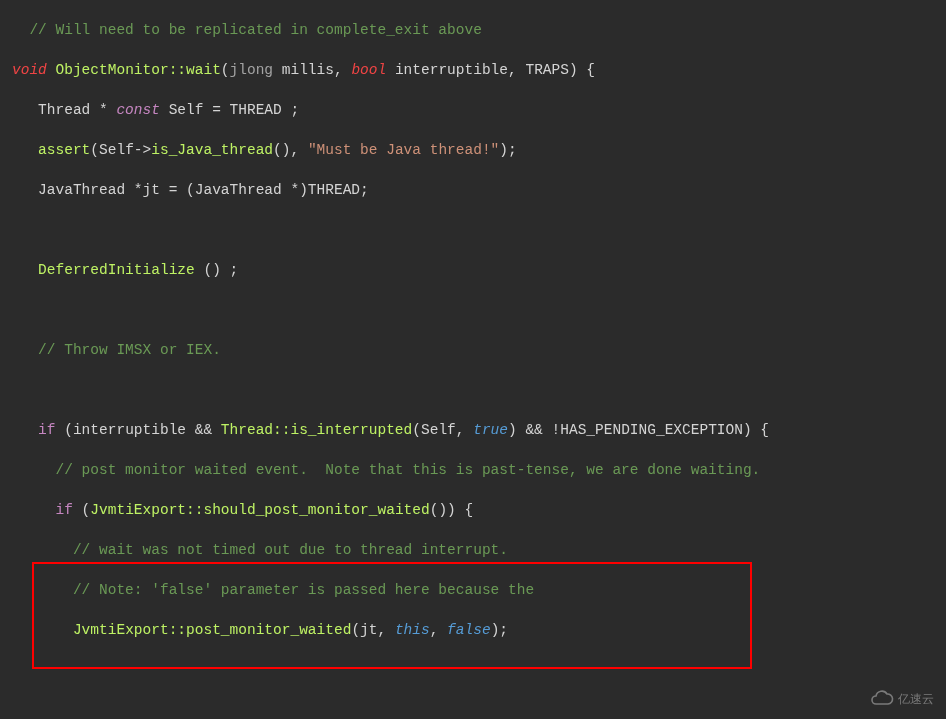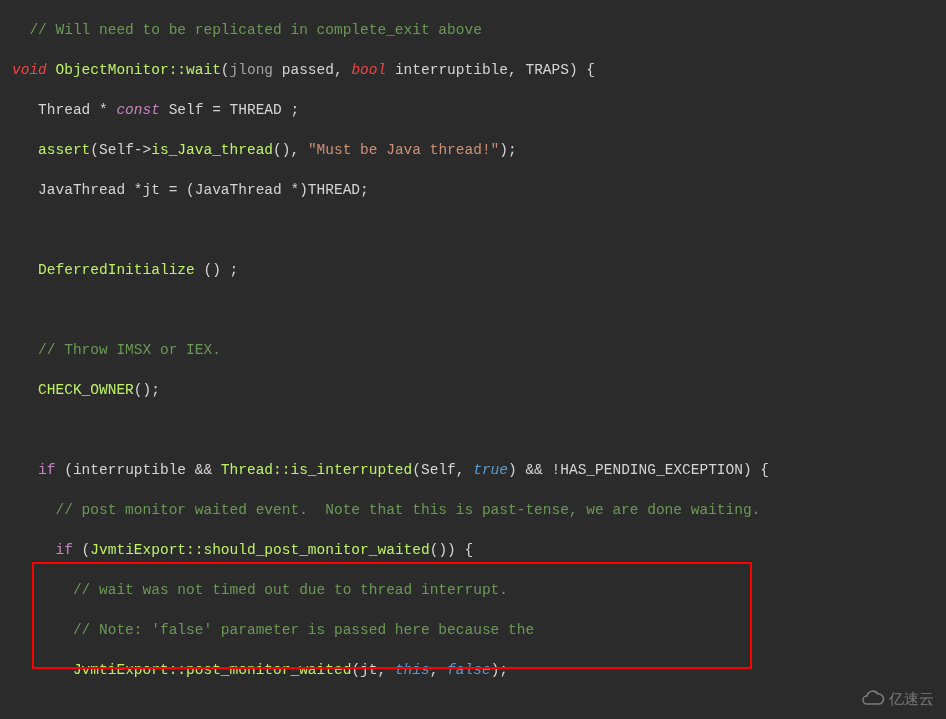--- a/index.html
+++ b/index.html
@@ -49,42 +49,41 @@
 
     .watermark {
       position: absolute;
       bottom: 10px;
       right: 12px;
       display: flex;
       align-items: center;
       gap: 4px;
       color: #888;
       font-family: sans-serif;
-      font-size: 15px;
+      font-size: 12px;
       opacity: 0.85;
     }
     .watermark .wm-icon {
       width: 24px;
       height: 20px;
     }
   </style>
 </head>
 <body>
 
 <div class="editor">
 <div class="line"><span class="comment">  // Will need to be replicated in complete_exit above</span></div>
-<div class="line"><span class="keyword">void</span><span class="plain"> </span><span class="funcname">ObjectMonitor::wait</span><span class="plain">(</span><span class="type">jlong</span><span class="plain"> passed, </span><span class="keyword">bool</span><span class="plain"> interruptible, TRAPS) {</span></div>
+<div class="line"><span class="keyword">void</span><span class="plain"> </span><span class="funcname">ObjectMonitor::wait</span><span class="plain">(</span><span class="type">jlong</span><span class="plain"> millis, </span><span class="keyword">bool</span><span class="plain"> interruptible, TRAPS) {</span></div>
 <div class="line"><span class="plain">   Thread * </span><span class="kwd-const">const</span><span class="plain"> Self = THREAD ;</span></div>
 <div class="line"><span class="plain">   </span><span class="funcname">assert</span><span class="plain">(Self-&gt;</span><span class="funcname">is_Java_thread</span><span class="plain">(), </span><span class="string">"Must be Java thread!"</span><span class="plain">);</span></div>
 <div class="line"><span class="plain">   JavaThread *jt = (JavaThread *)THREAD;</span></div>
 <div class="line"><span> </span></div>
 <div class="line"><span class="plain">   </span><span class="funcname">DeferredInitialize</span><span class="plain"> () ;</span></div>
 <div class="line"><span> </span></div>
 <div class="line"><span class="comment">   // Throw IMSX or IEX.</span></div>
-<div class="line"><span class="plain">   </span><span class="funcname">CHECK_OWNER</span><span class="plain">();</span></div>
 <div class="line"><span> </span></div>
 <div class="line"><span class="plain">   </span><span class="kwd-if">if</span><span class="plain"> (interruptible &amp;&amp; </span><span class="funcname">Thread::is_interrupted</span><span class="plain">(Self, </span><span class="bool">true</span><span class="plain">) &amp;&amp; !HAS_PENDING_EXCEPTION) {</span></div>
 <div class="line"><span class="comment">     // post monitor waited event.  Note that this is past-tense, we are done waiting.</span></div>
 <div class="line"><span class="plain">     </span><span class="kwd-if">if</span><span class="plain"> (</span><span class="funcname">JvmtiExport::should_post_monitor_waited</span><span class="plain">()) {</span></div>
 <div class="line"><span class="comment">       // wait was not timed out due to thread interrupt.</span></div>
 <div class="line"><span class="comment">       // Note: 'false' parameter is passed here because the</span></div>
 <div class="line"><span class="plain">       </span><span class="funcname">JvmtiExport::post_monitor_waited</span><span class="plain">(jt, </span><span class="this">this</span><span class="plain">, </span><span class="bool">false</span><span class="plain">);</span></div>
 
 
 

